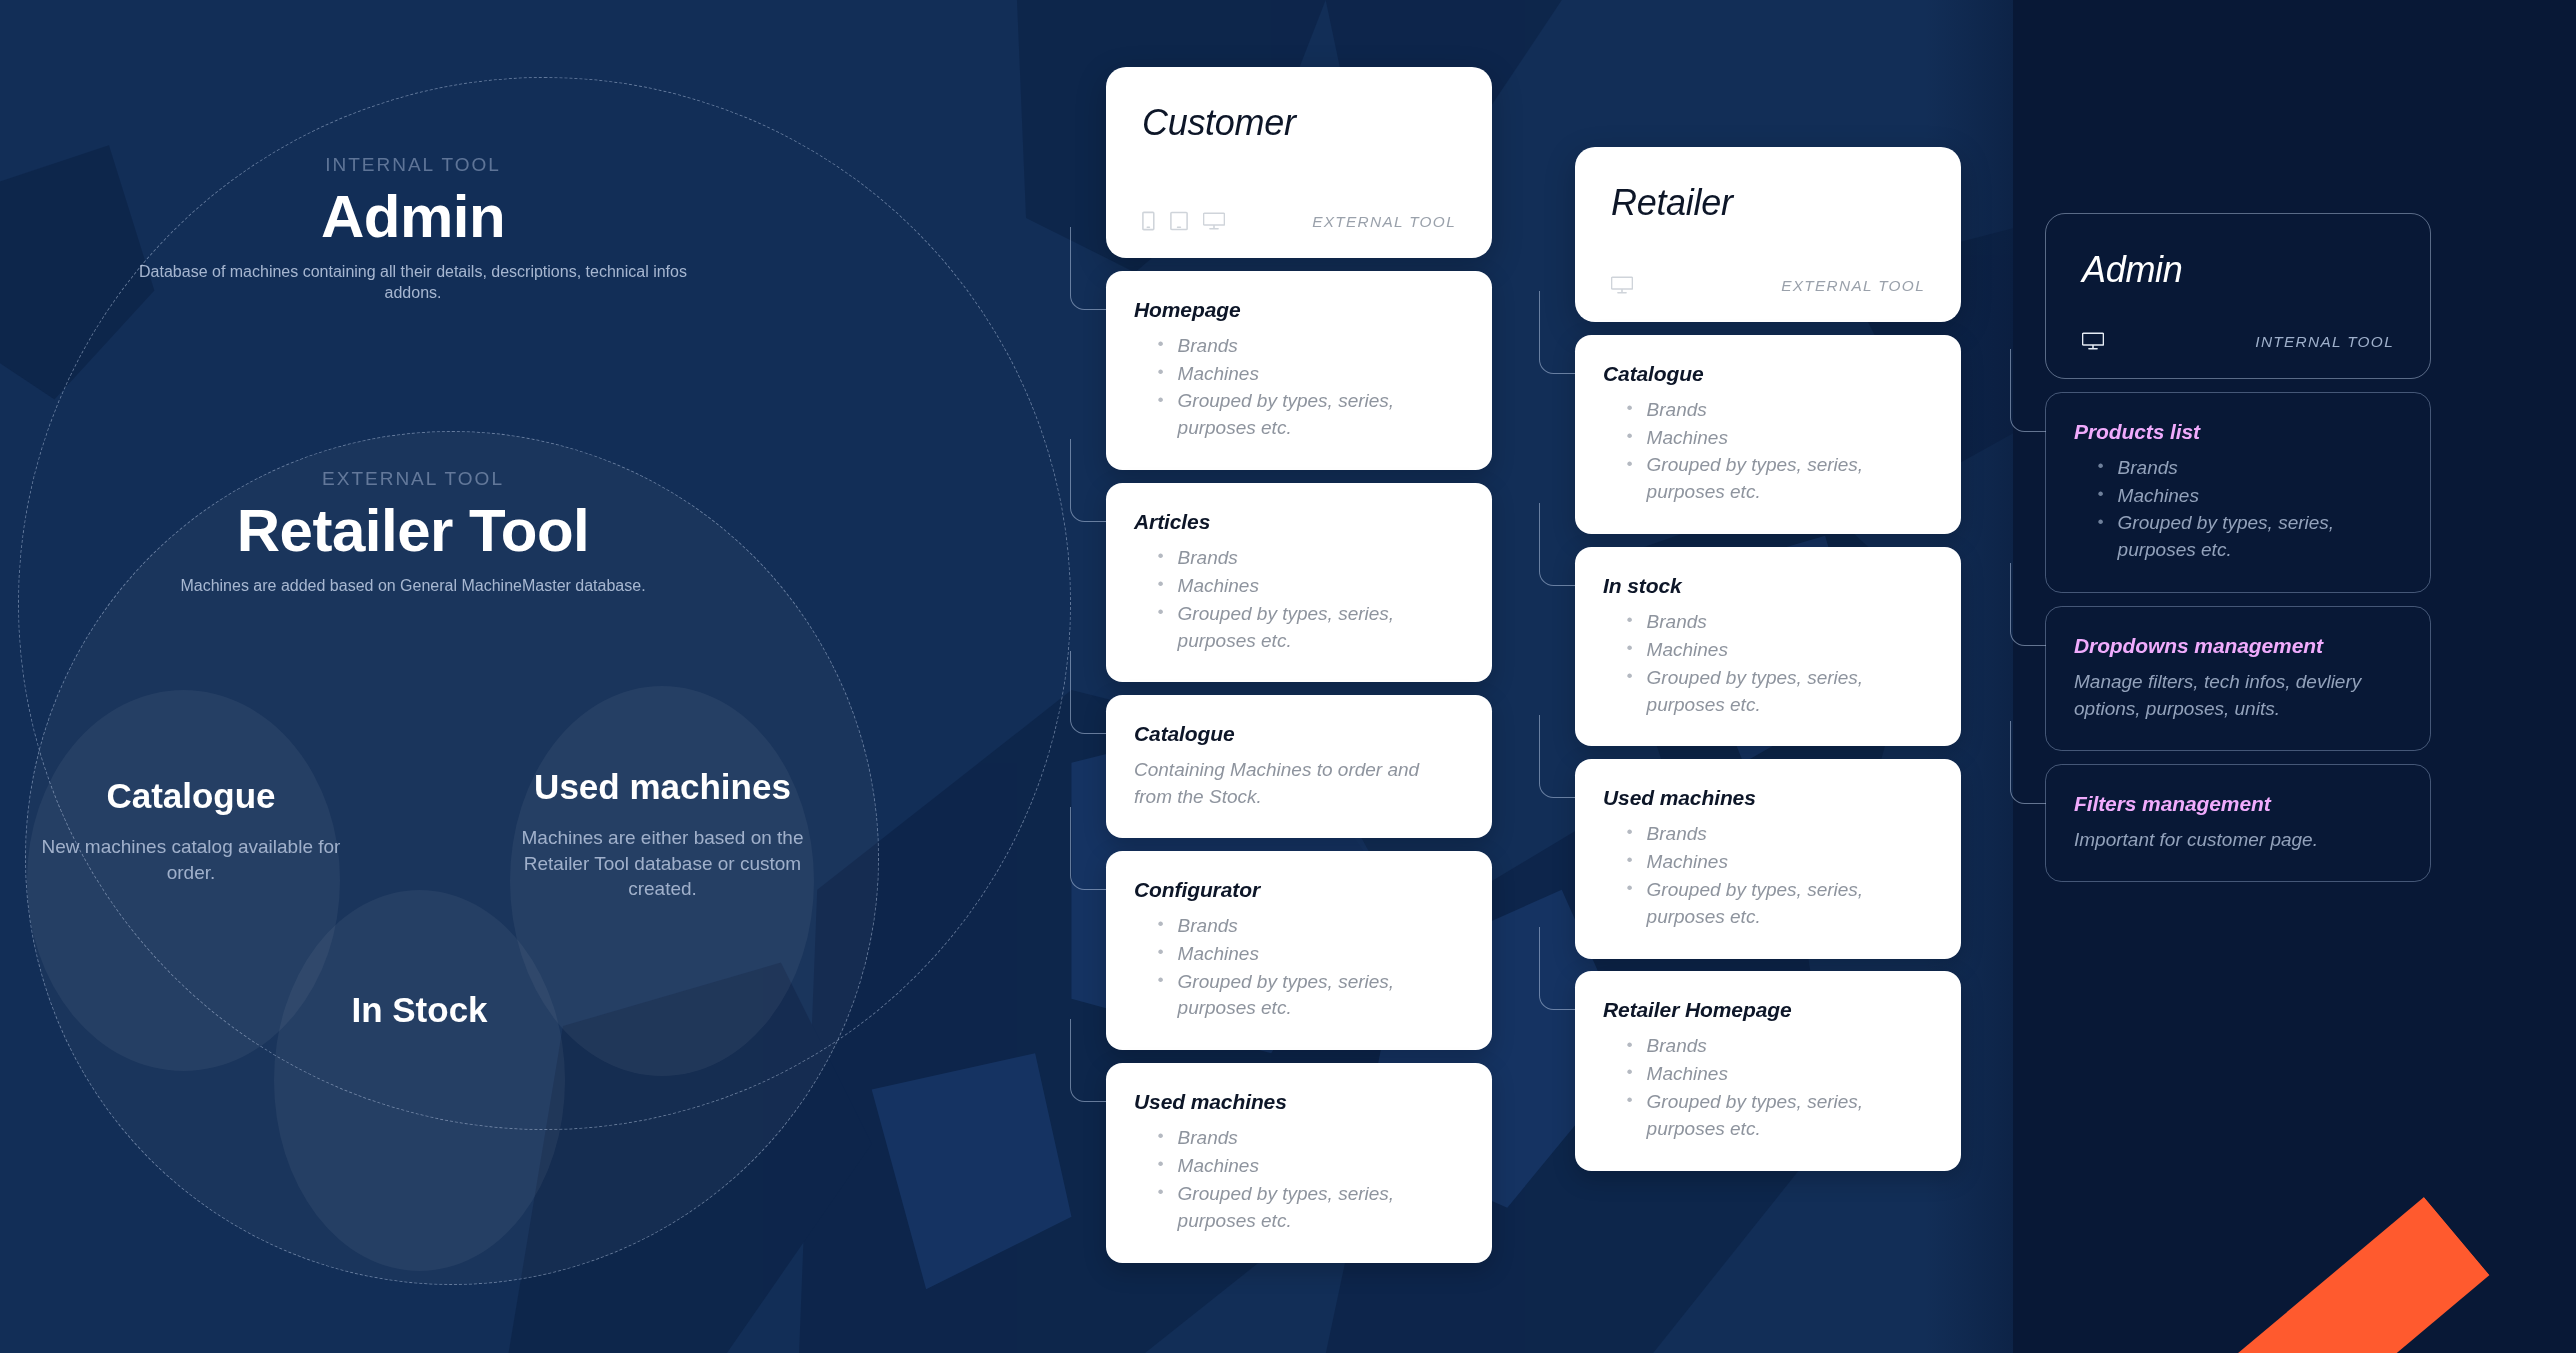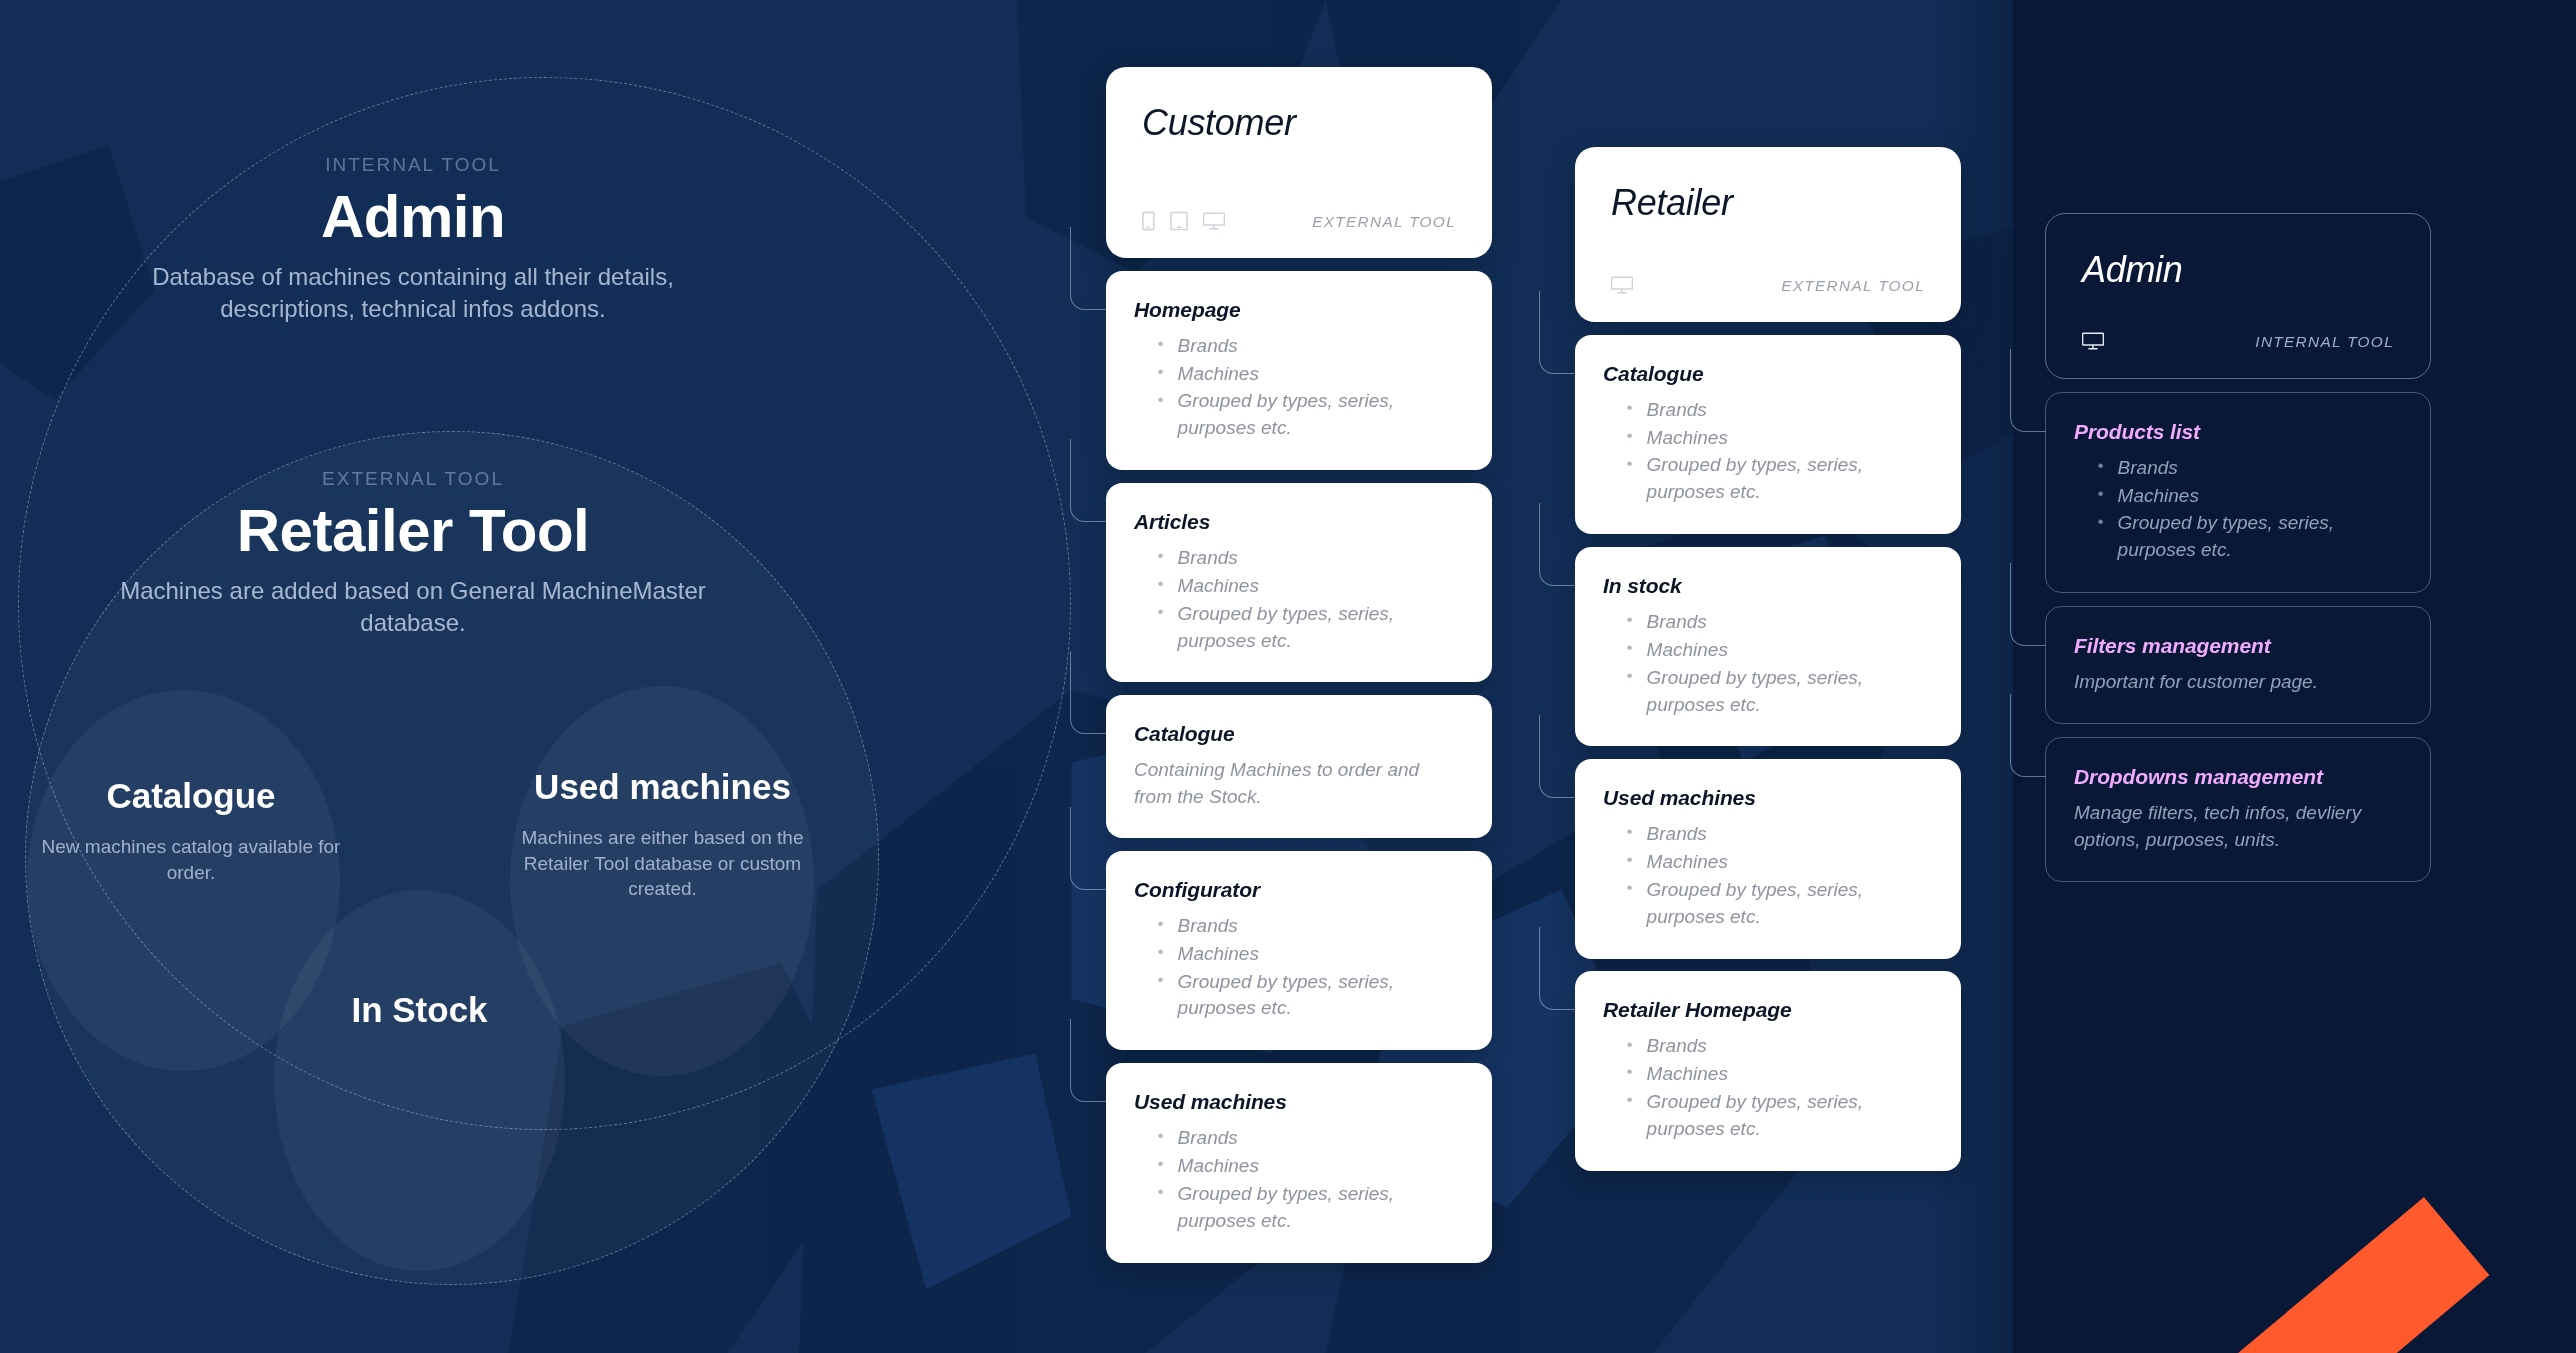--- a/index.html
+++ b/index.html
@@ -71,21 +71,21 @@
     margin-bottom: 9px;
   }
   .orb-title-lg {
     font-size: 60px;
     font-weight: 700;
     color: #ffffff;
     letter-spacing: -0.5px;
     line-height: 1.05;
   }
   .orb-sub {
-    font-size: 24px;
+    font-size: 16px;
     line-height: 1.35;
     color: rgba(208,221,242,0.78);
     margin-top: 12.7px;
   }
   .orb-title-md {
     font-size: 35px;
     font-weight: 700;
     color: #ffffff;
   }
   .orb-sub-sm {
@@ -434,27 +434,27 @@
           <div class="elbow" style="top: -44px; height: 83px;"></div>
           <div class="sub-title">Products list</div>
           <ul class="sub-list">
             <li>Brands</li>
             <li>Machines</li>
             <li>Grouped by types, series, purposes etc.</li>
           </ul>
         </div>
         <div class="sub-card dark">
           <div class="elbow" style="top: -44px; height: 83px;"></div>
+          <div class="sub-title">Dropdowns management</div>
+          <div class="sub-desc">Manage filters, tech infos, devliery options, purposes, units.</div>
+        </div>
+        <div class="sub-card dark">
+          <div class="elbow" style="top: -44px; height: 83px;"></div>
           <div class="sub-title">Filters management</div>
           <div class="sub-desc">Important for customer page.</div>
-        </div>
-        <div class="sub-card dark">
-          <div class="elbow" style="top: -44px; height: 83px;"></div>
-          <div class="sub-title">Dropdowns management</div>
-          <div class="sub-desc">Manage filters, tech infos, devliery options, purposes, units.</div>
         </div>
       </div>
     </div>
 
   <div class="watermark">
     <div class="wm-band light">NDA NO</div>
     <div class="wm-band orange">NDA NO</div>
     <div class="wm-band light">NDA NO</div>
     <div class="wm-band orange">NDA NO</div>
 

